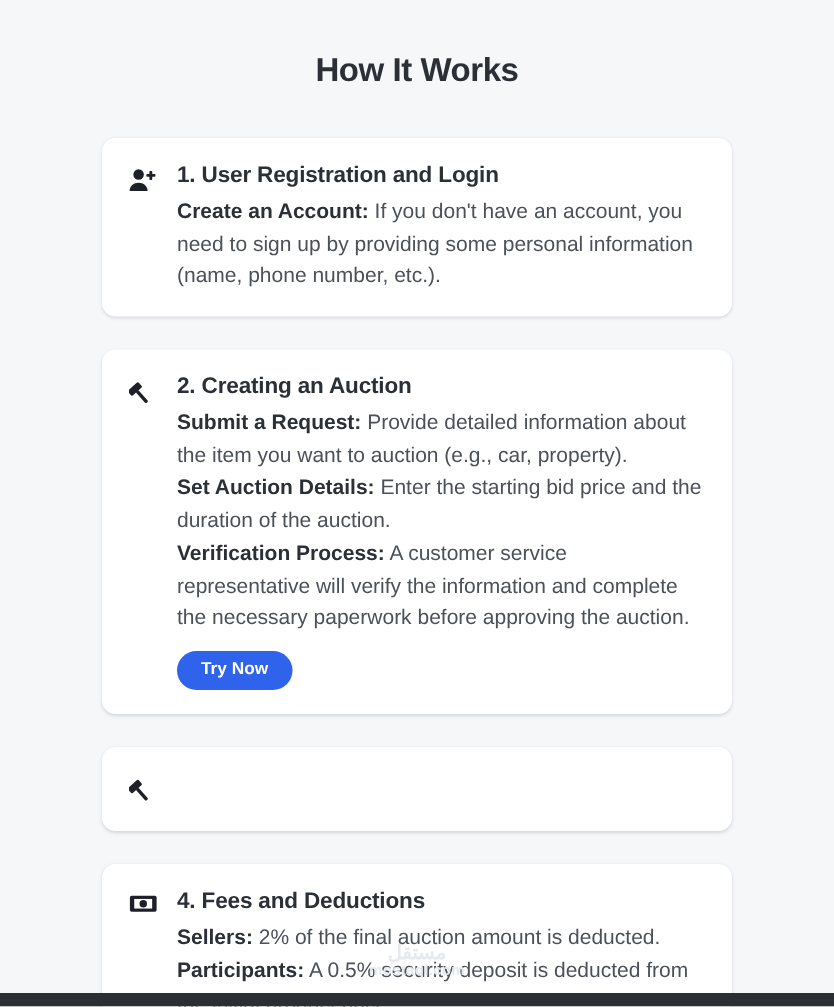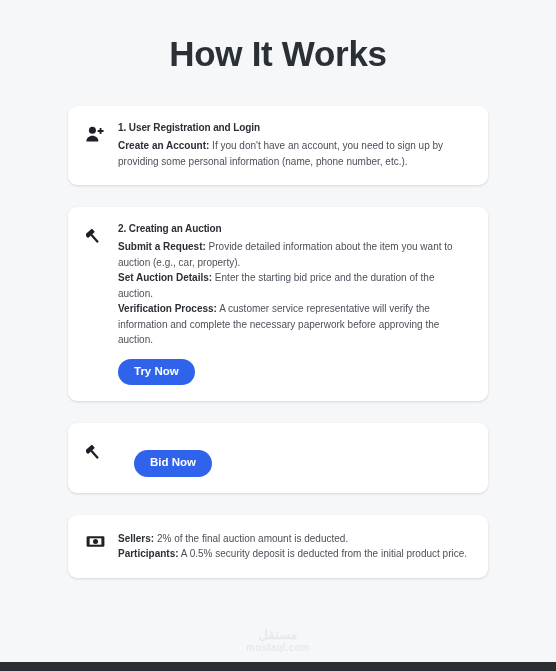--- a/index.html
+++ b/index.html
@@ -13,21 +13,21 @@
   body {
     background: #f6f7f9;
     font-family: "Liberation Sans", sans-serif;
     position: relative;
     -webkit-font-smoothing: antialiased;
   }
 
   
   .page-title {
     text-align: center;
-    font-size: 35px;
+    font-size: 22px;
     font-weight: bold;
     color: #2b2f36;
     letter-spacing: -0.3px;
     padding-top: 34px;
     padding-bottom: 6px;
   }
 
   
   .cards {
     padding: 26px 68px 0 68px;
@@ -55,29 +55,29 @@
   }
   .card-icon svg { display: block; }
 
   .card-body {
     flex: 1 1 auto;
     margin-left: 12px;
   }
   .card.indent .card-body { margin-left: 28px; }
 
   .card-title {
-    font-size: 10px;
+    font-size: 15px;
     font-weight: bold;
     color: #2b2f36;
     letter-spacing: -0.1px;
     margin-bottom: 5px;
   }
 
   .card-line {
-    font-size: 10px;
+    font-size: 14px;
     line-height: 1.55;
     color: #4b5059;
   }
   .card-line .lbl {
     font-weight: bold;
     color: #2b2f36;
   }
 
   
   .btn {
@@ -157,33 +157,34 @@
     </div>
     <div class="card indent">
       <span class="card-icon">
         <svg width="18" height="17" viewBox="0 0 18 17" fill="currentColor">
           <g transform="rotate(-42 9 8.5)">
             <rect x="2.0" y="1.2" width="9.4" height="4.6" rx="1"></rect>
             <rect x="5.6" y="5.4" width="2.3" height="10.2" rx="0.8"></rect>
           </g>
         </svg>
       </span>
-      <div class="card-body"><button class="btn">Bid Now</button></div>
+      <div class="card-body"></div>
     </div>
     <div class="card">
       <span class="card-icon">
         <svg width="19" height="13" viewBox="0 0 19 13" fill="currentColor">
           <rect x="0.6" y="1.2" width="17.8" height="10.6" rx="1.2"></rect>
           <rect x="3.2" y="3.3" width="12.6" height="6.4" fill="#ffffff"></rect>
           <circle cx="9.5" cy="6.5" r="2.5"></circle>
           <rect x="2.0" y="2.4" width="1.5" height="8.2"></rect>
           <rect x="15.5" y="2.4" width="1.5" height="8.2"></rect>
         </svg>
       </span>
       <div class="card-body">
+        <div class="card-title">4. Fees and Deductions</div>
         <p class="card-line"><span class="lbl">Sellers:</span><span> 2% of the final auction amount is deducted.</span></p>
         <p class="card-line"><span class="lbl">Participants:</span><span> A 0.5% security deposit is deducted from the initial product price.</span></p>
       </div>
     </div>
   </div>
 
 <div class="watermark">
   <div class="watermark-ar">مستقل</div>
   <div class="watermark-en">mostaql.com</div>
 </div>

